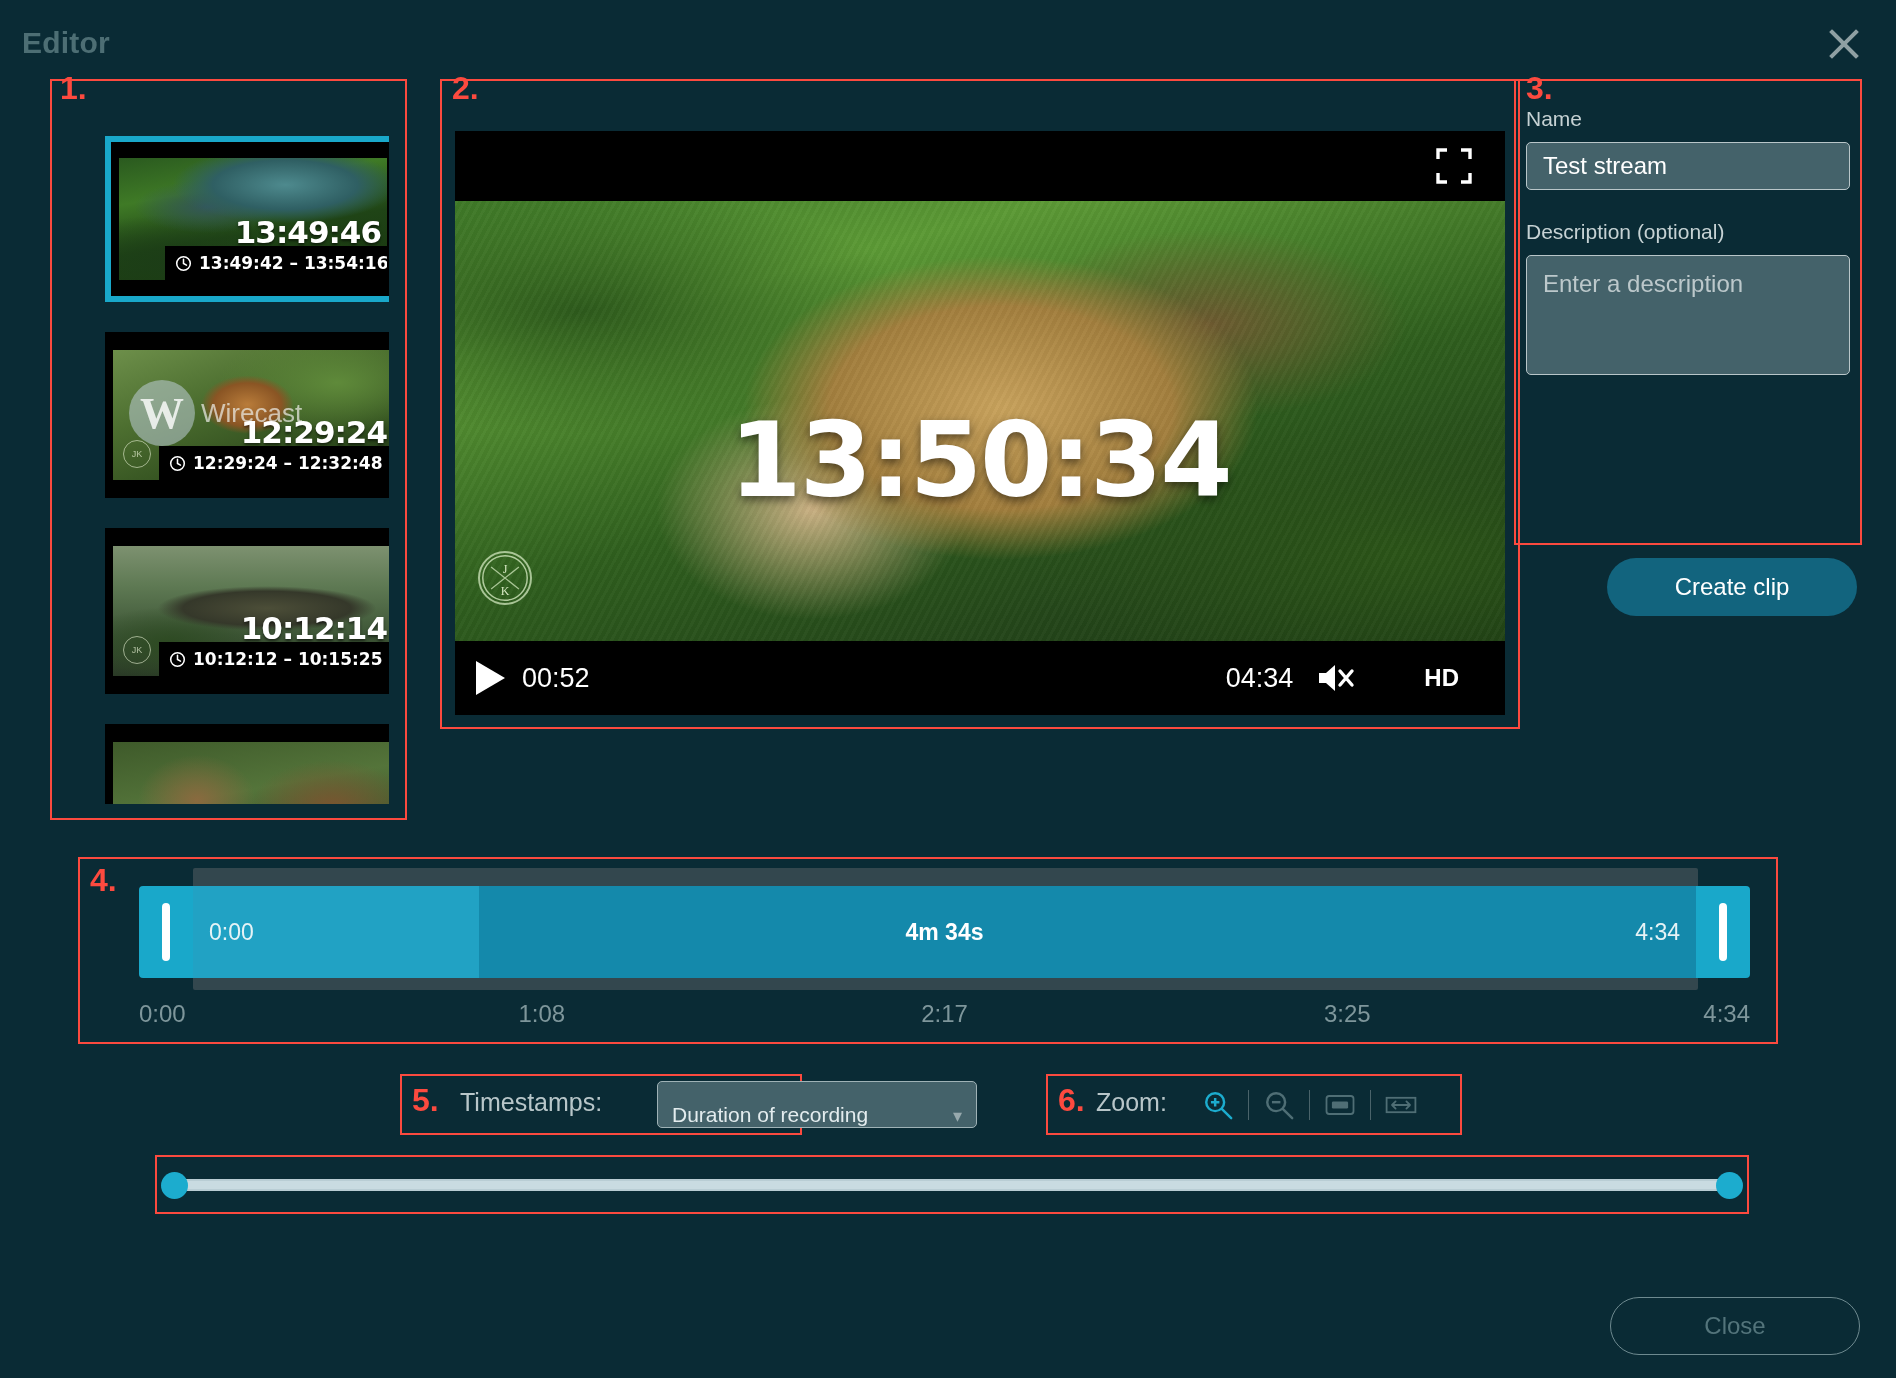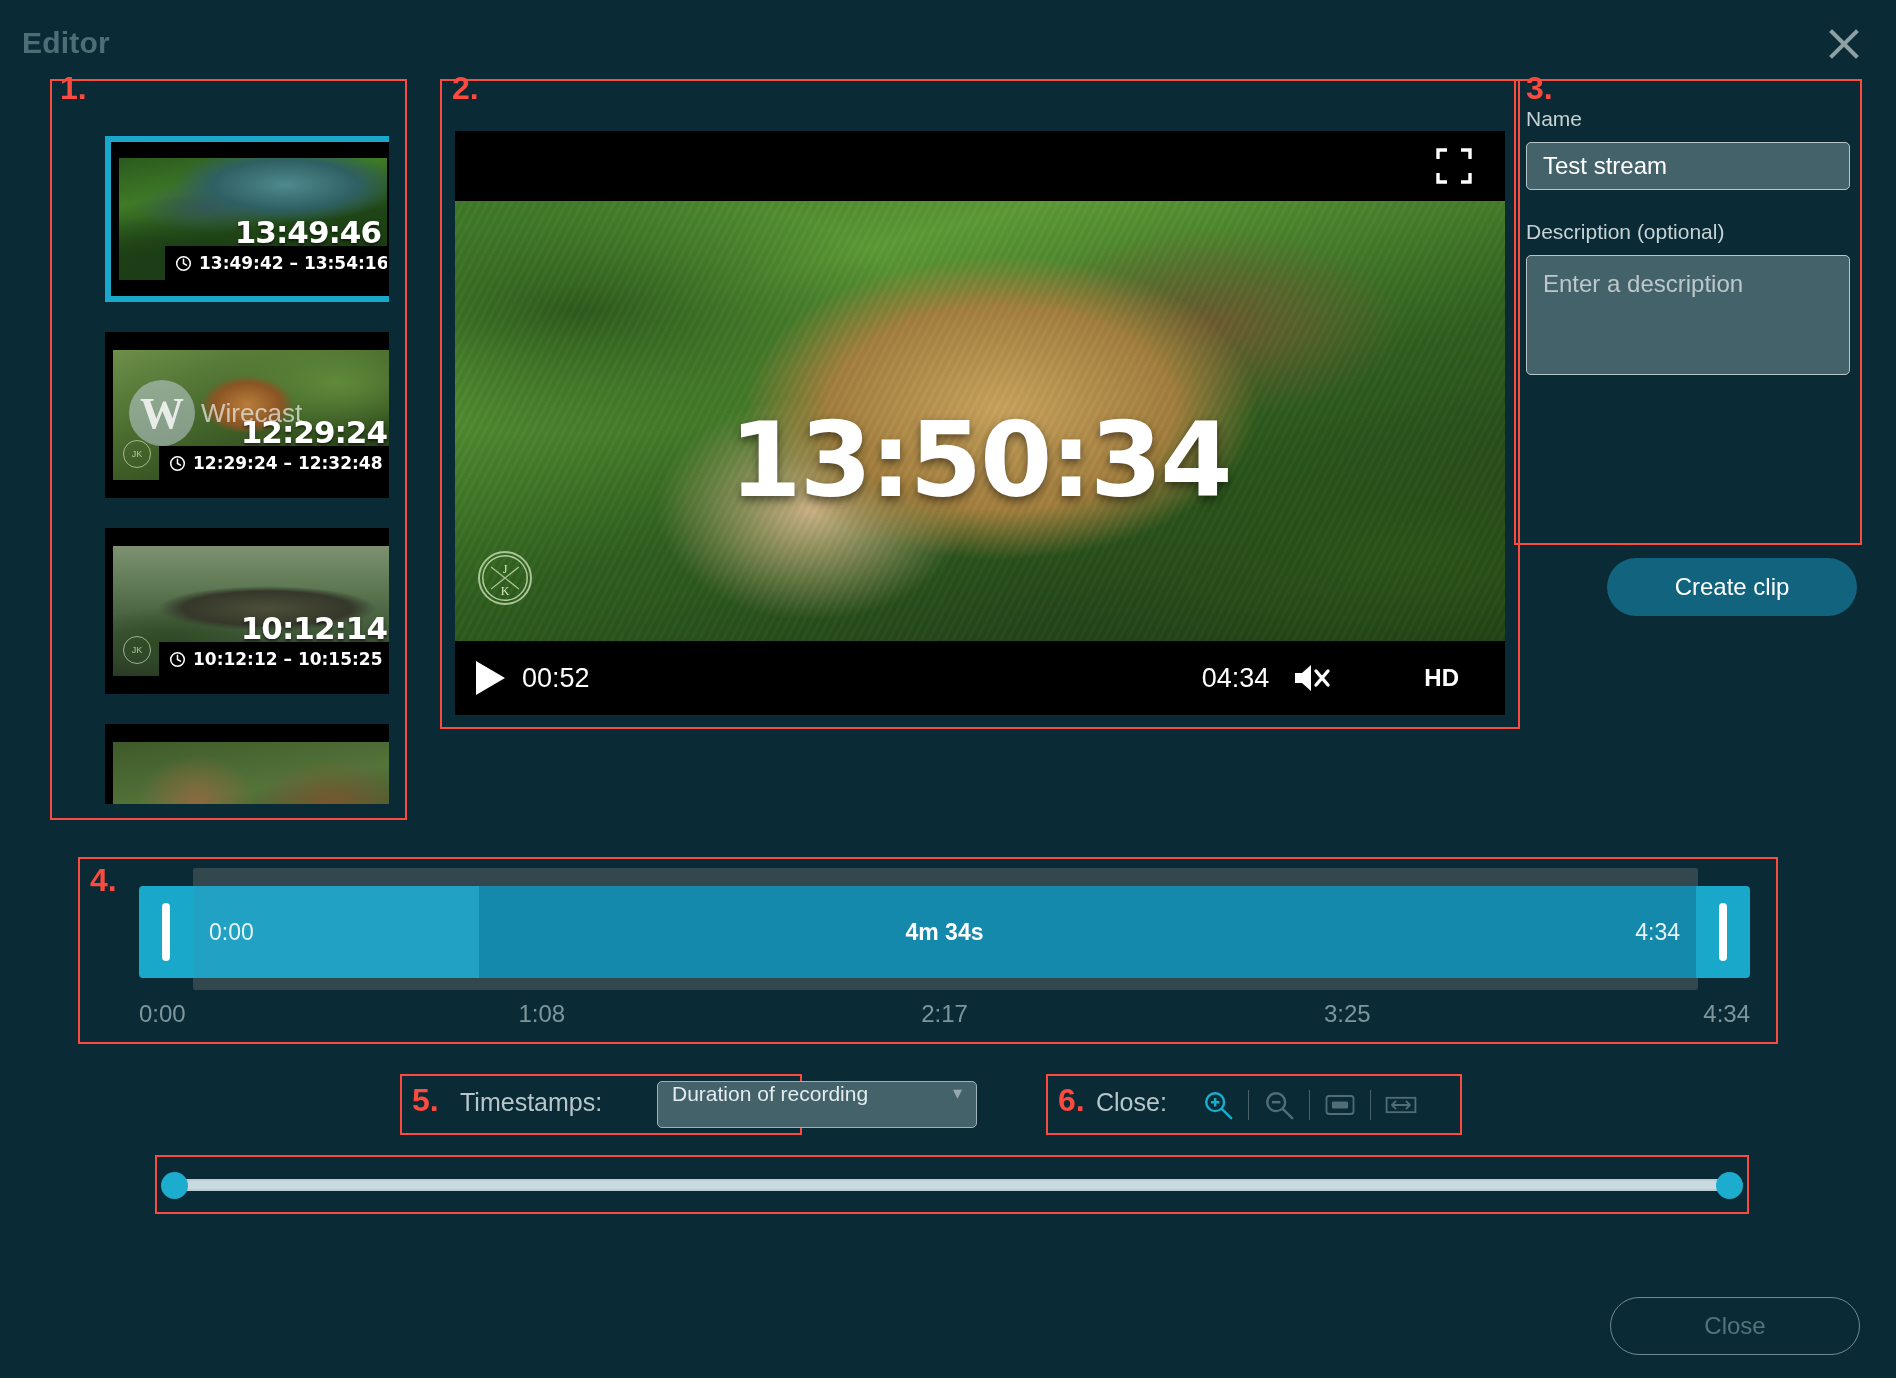--- a/index.html
+++ b/index.html
@@ -140,21 +140,21 @@
     position: absolute; left: 0; right: 0; bottom: 0; height: 74px;
     background: #000; display: flex; align-items: center; color: #fff;
     font-family: "Liberation Sans", sans-serif;
   }
   .play-btn { margin-left: 18px; width: 34px; height: 38px; cursor: pointer; }
   .play-btn svg { width: 34px; height: 38px; display: block; }
   .cur-time { margin-left: 15px; font-size: 27px; }
   .dur-time { margin-left: auto; font-size: 27px; }
   .mute-btn { margin-left: 22px; width: 42px; height: 32px; cursor:pointer; }
   .mute-btn svg { width: 42px; height: 32px; display:block; }
-  .hd-badge { margin-left: 91px; margin-right: 46px; font-size: 24px; font-weight: bold; cursor:pointer; }
+  .hd-badge { margin-left: 67px; margin-right: 46px; font-size: 24px; font-weight: bold; cursor:pointer; }
 
   
   #box3 { left: 1514px; top: 79px; width: 348px; height: 466px; }
   .form-panel { position: absolute; left: 1526px; top: 107px; width: 324px; }
   .field-label { color: #c6d2d4; font-size: 21px; margin-bottom: 11px; }
   .name-input {
     width: 100%; height: 48px; background: #44626a; border: 1px solid #b9c6c9;
     border-radius: 5px; color: #fff; font-size: 24px; padding: 0 16px;
     font-family: "Liberation Sans", sans-serif; outline: none;
   }
@@ -209,21 +209,21 @@
 
   
   #box5 { left: 400px; top: 1074px; width: 402px; height: 61px; }
   .ts-num { position: absolute; left: 412px; top: 1082px; }
   .ts-label { position: absolute; left: 460px; top: 1088px; font-size: 25px; color: #b8c6c9; }
   .ts-select {
     position: absolute; left: 657px; top: 1081px; width: 320px; height: 47px;
     background: #44626a; border: 1px solid #9fb2b6; border-radius: 5px;
     color: #e3ecee; font-size: 21px; padding: 0 14px;
     font-family: "Liberation Sans", sans-serif;
-    display: flex; align-items: flex-start; cursor: pointer;
+    display: flex; align-items: flex-end; cursor: pointer;
   }
   .ts-chevron { margin-left: auto; color: #97a9ad; font-size: 18px; }
 
   
   #box6 { left: 1046px; top: 1074px; width: 416px; height: 61px; }
   .zm-num { position: absolute; left: 1058px; top: 1082px; }
   .zm-label { position: absolute; left: 1096px; top: 1088px; font-size: 25px; color: #b8c6c9; }
   .zm-icons {
     position: absolute; left: 1195px; top: 1082px; height: 46px;
     display: flex; align-items: center; gap: 0;
@@ -413,21 +413,21 @@
   <div class="anno" id="box5"></div>
   <div class="anno-num ts-num">5.</div>
   <div class="ts-label">Timestamps:</div>
   <div class="ts-select">
     <span>Duration of recording</span>
     <span class="ts-chevron">▾</span>
   </div>
 
   <div class="anno" id="box6"></div>
   <div class="anno-num zm-num">6.</div>
-  <div class="zm-label">Close:</div>
+  <div class="zm-label">Zoom:</div>
   <div class="zm-icons">
     <span class="ic">
       <svg viewBox="0 0 34 34" width="32" height="32" fill="none" stroke="#1cacce" stroke-width="2.6">
         <circle cx="14" cy="14" r="9.5"></circle>
           <path d="M21 21 L31 31" stroke-linecap="round"></path>
         <path d="M14 9.5 V18.5 M9.5 14 H18.5"></path>
       </svg>
     </span>
     <span class="sep"></span>
     <span class="ic">

